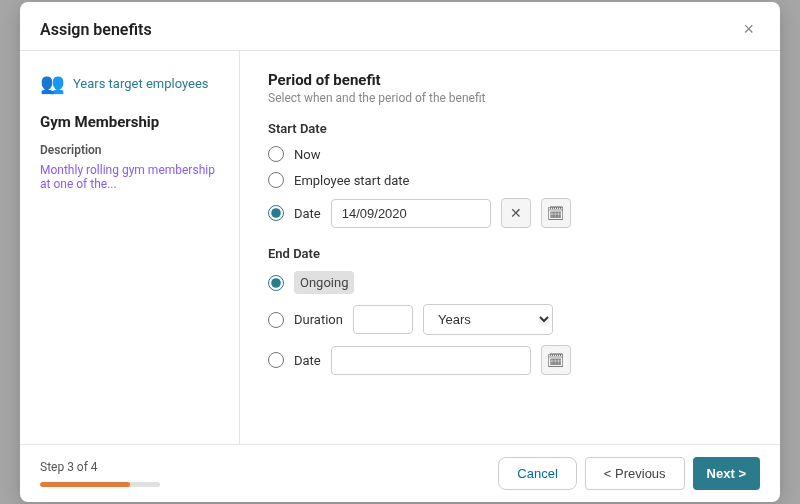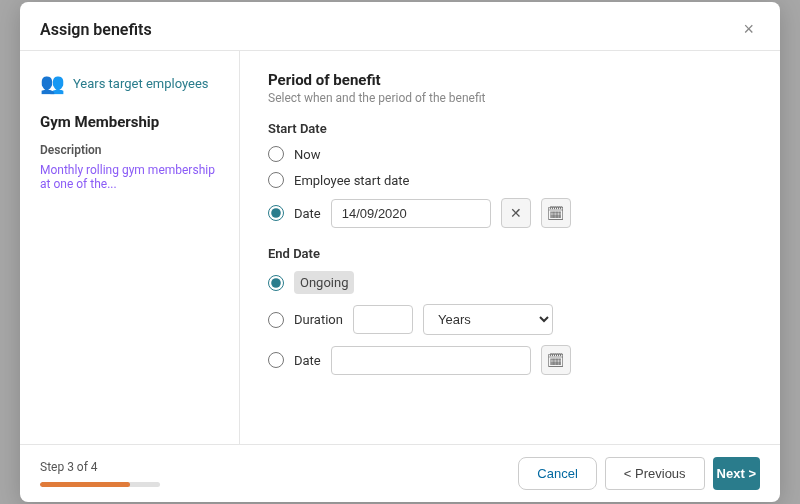--- a/index.html
+++ b/index.html
@@ -244,21 +244,21 @@
       border-radius: 4px;
       padding: 8px 18px;
       font-size: 13px;
       color: #444;
       cursor: pointer;
     }
     .btn-next {
       background: #2a7c8c;
       border: none;
       border-radius: 4px;
-      padding: 8px 4px;
+      padding: 8px 14px;
       font-size: 13px;
       color: #fff;
       cursor: pointer;
       font-weight: 600;
     }
     .left-step-block {
       display: flex;
       flex-direction: column;
       gap: 4px;
     }

